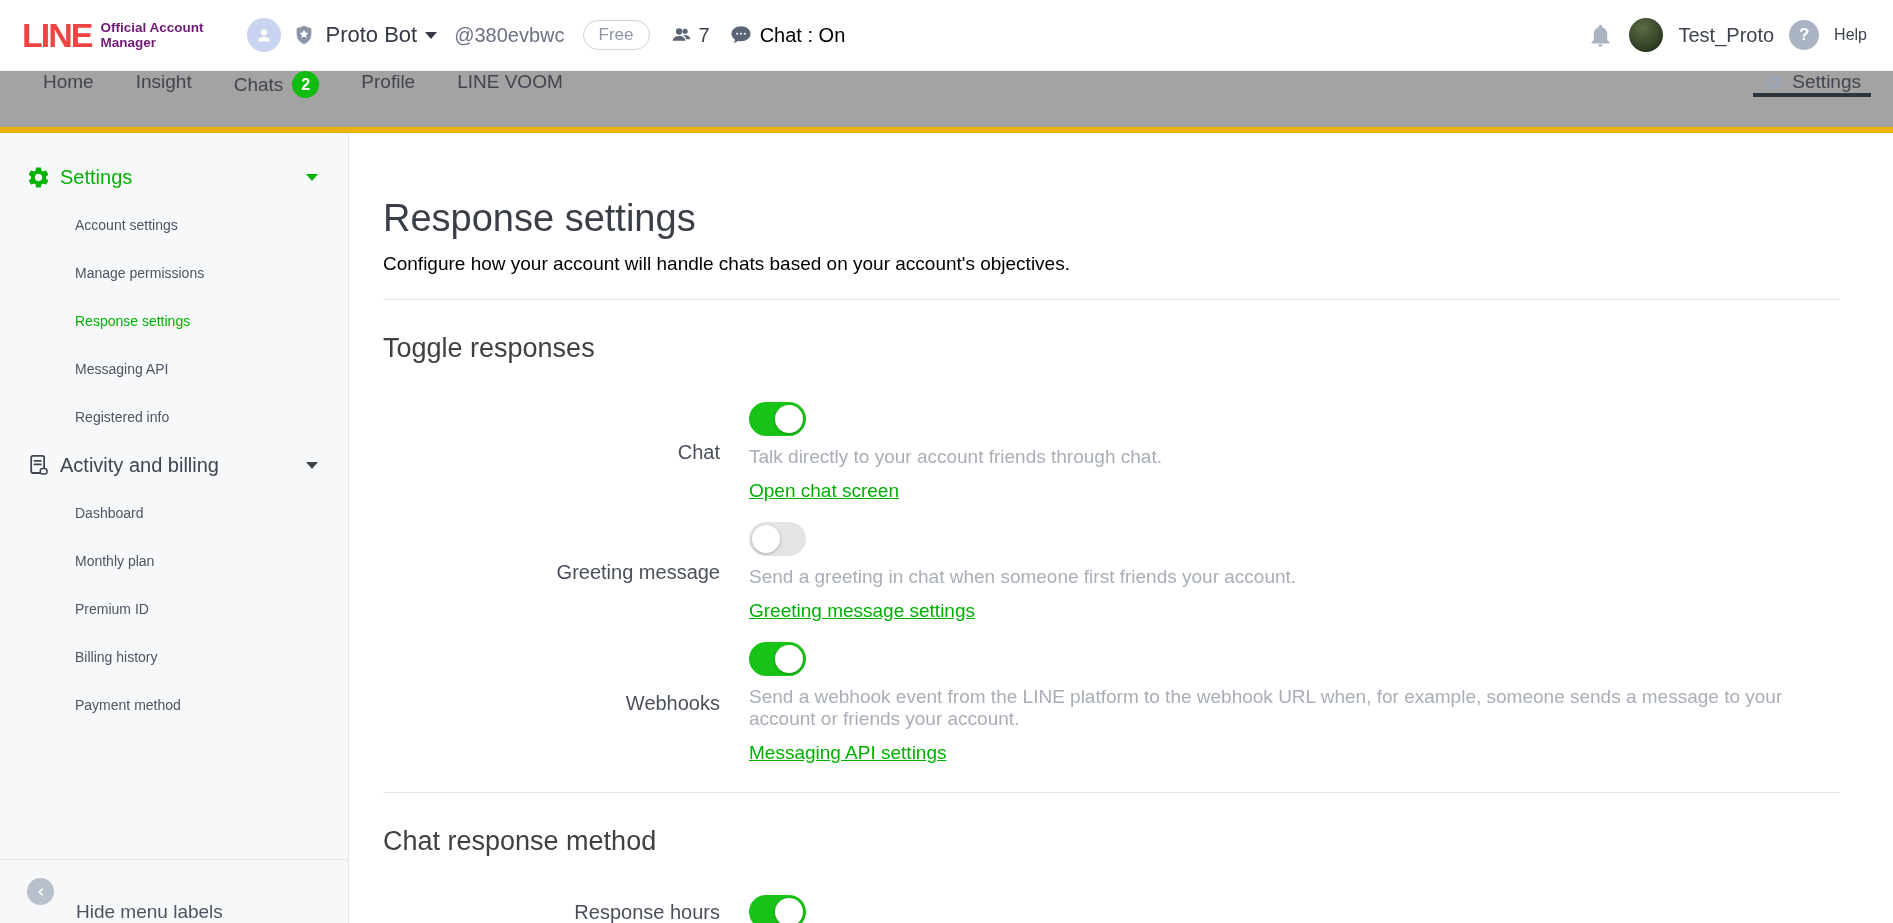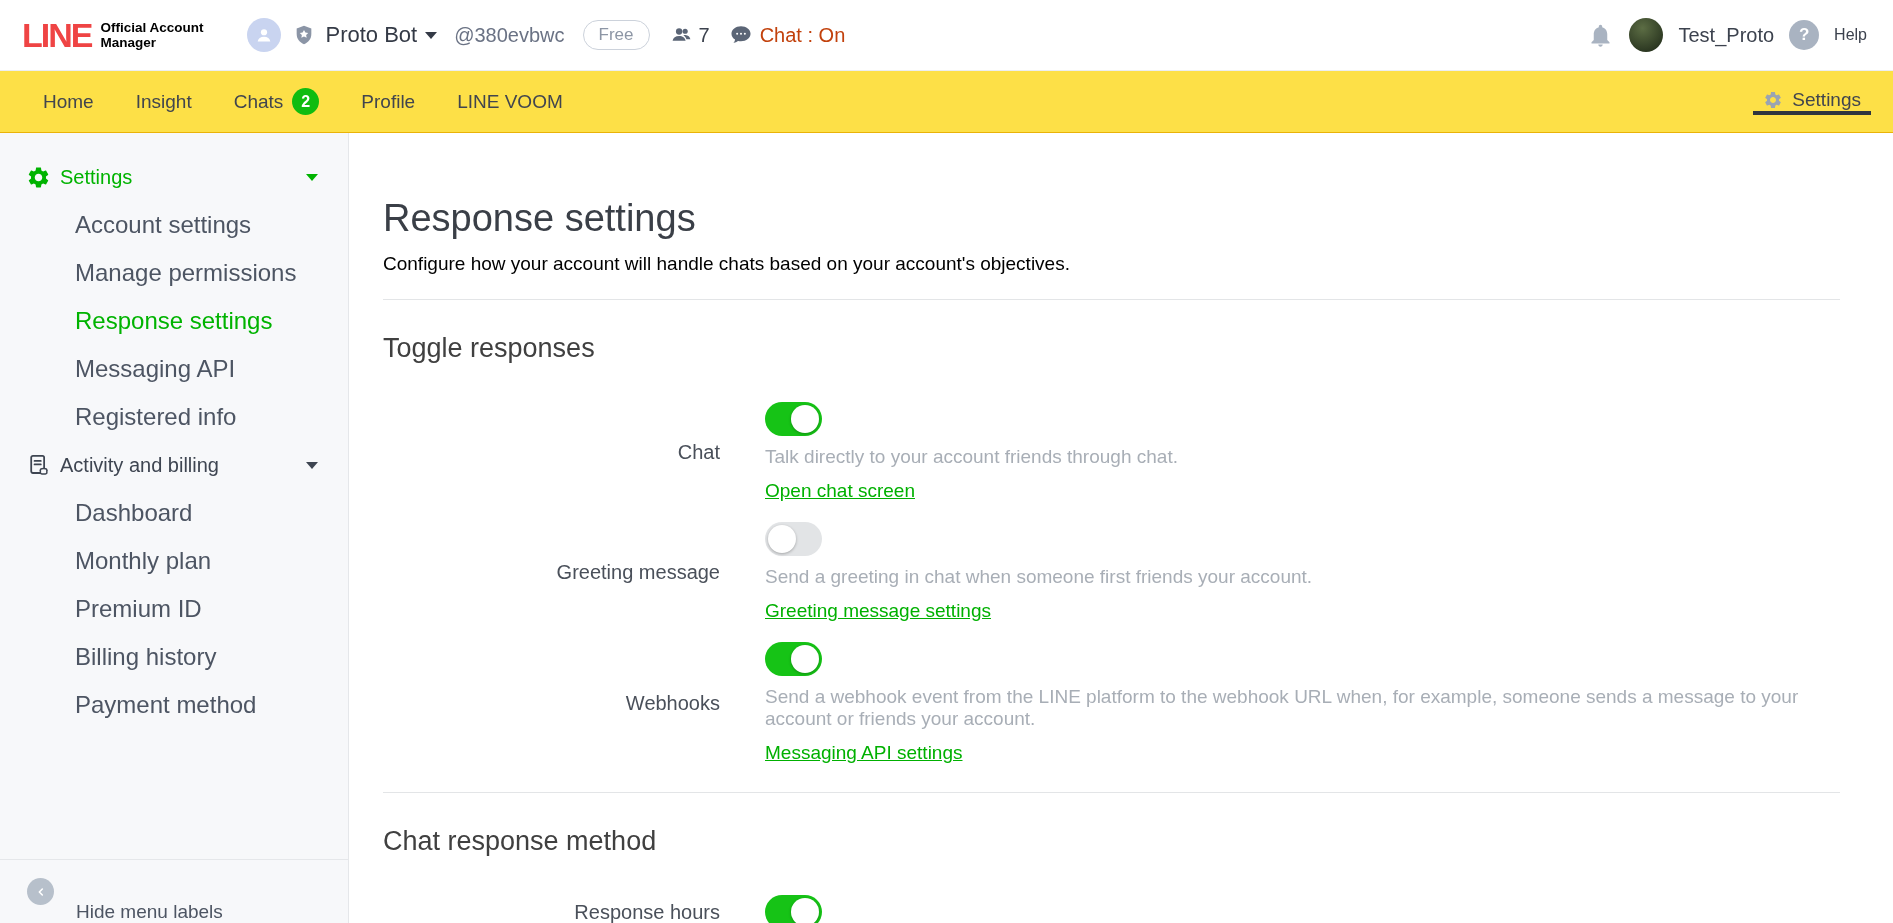--- a/index.html
+++ b/index.html
@@ -7,71 +7,71 @@
   body {
     font-family: "Liberation Sans", "DejaVu Sans", sans-serif;
     background:#fff; color:#3c424e;
   }
   svg { display:block; }
 
   
   .topbar{height:71px; display:flex; align-items:center; border-bottom:1px solid #eceef0; background:#fff;}
   .logo{display:flex; align-items:center; gap:9px; margin-left:22px; cursor:pointer;}
   .logo-line{font-size:34px; font-weight:800; letter-spacing:-2px; color:#ef4444;}
-  .logo-sub{font-size:13.5px; font-weight:700; line-height:1.12; color:#000000;}
+  .logo-sub{font-size:13.5px; font-weight:700; line-height:1.12; color:#701a75;}
   .acct{display:flex; align-items:center; margin-left:44px;}
   .acct-avatar{width:34px; height:34px; border-radius:50%; background:#c9d4f0; display:flex; align-items:center; justify-content:center;}
   .shield{margin-left:12px;}
   .acct-name{font-size:22px; color:#343a46; margin-left:10px; cursor:pointer; display:flex; align-items:center;}
   .caret-down{width:0; height:0; border-left:6px solid transparent; border-right:6px solid transparent; border-top:7px solid #343a46; margin-left:8px;}
   .acct-id{font-size:20px; color:#6a7284; margin-left:17px;}
   .pill{border:1.5px solid #ccd2db; border-radius:999px; padding:4px 15px; font-size:17px; color:#8d96a5; margin-left:18px;}
   .friends{display:flex; align-items:center; gap:6px; margin-left:20px; font-size:20px; color:#3c424e;}
-  .chatstat{display:flex; align-items:center; gap:8px; margin-left:20px; font-size:20px; color:#c2410c;}
+  .chatstat{display:flex; align-items:center; gap:8px; margin-left:20px; font-size:20px; color:#000000;}
   .topbar-right{margin-left:auto; display:flex; align-items:center; gap:15px; margin-right:26px;}
   .user-avatar{width:34px; height:34px; border-radius:50%; background:radial-gradient(circle at 40% 30%, #5c6d44, #2b3721 75%); cursor:pointer;}
   .user-name{font-size:20px; color:#3c424e;}
   .help-circle{width:30px; height:30px; border-radius:50%; background:#a9b3c1; color:#fff; font-size:17px; font-weight:700; display:flex; align-items:center; justify-content:center; cursor:pointer;}
   .help-label{font-size:16px; color:#3c424e; cursor:pointer;}
 
   
-  .tabbar{height:62px; display:flex; align-items:center; padding:0 22px; border-bottom:1px solid #eab308; background:#fde047;}
+  .tabbar{height:62px; display:flex; align-items:flex-start; padding:0 22px; border-bottom:6px solid #eab308; background:#a3a3a3;}
   .tab{display:flex; align-items:center; padding:0 21px; font-size:19px; color:#41454e; cursor:pointer;}
   .tab-badge{background:#10bc10; color:#fff; border-radius:50%; width:27px; height:27px; display:flex; align-items:center; justify-content:center; font-size:16px; margin-left:9px; font-weight:700;}
   .tab-settings{margin-left:auto; display:flex; align-items:center; gap:9px; padding:0 10px; font-size:19px; color:#41454e; border-bottom:4px solid #2f353f; cursor:pointer;}
 
   
   .body-row{display:flex; height:790px;}
 
   
   .sidebar{width:349px; flex:none; background:#f7f8fa; border-right:1px solid #e5e7ea; position:relative; padding-top:20px;}
   .side-section{display:flex; align-items:center; height:48px; padding:0 30px 0 26px; cursor:pointer;}
   .side-section .s-icon{width:25px; height:25px; margin-right:9px; flex:none;}
   .side-section .s-label{font-size:20px;}
   .side-section.green{color:#00b300;}
   .side-section.dark{color:#3e4551;}
   .s-caret{margin-left:auto; width:0; height:0; border-left:6px solid transparent; border-right:6px solid transparent; border-top:7px solid currentColor;}
-  .side-item{height:48px; display:flex; align-items:center; padding-left:75px; font-size:24px; color:#4d5563; cursor:pointer;}
+  .side-item{height:48px; display:flex; align-items:center; padding-left:75px; font-size:14px; color:#4d5563; cursor:pointer;}
   .side-item.active{color:#00b300;}
   .side-footer{position:absolute; left:0; right:0; bottom:0; height:64px; border-top:1px solid #e5e7ea; display:flex; align-items:center; padding-left:27px; gap:22px; cursor:pointer;}
   .collapse-circle{width:27px; height:27px; border-radius:50%; background:#b7c0cb; display:flex; align-items:center; justify-content:center; flex:none;}
   .side-footer .f-label{font-size:19px; color:#4d5563;margin-top:40px;}
 
   
   .content{flex:1; padding:64px 53px 0 34px; overflow:hidden;}
   .page-title{font-size:38px; font-weight:400; color:#3a3f47; line-height:1.15;}
   .page-subtitle{font-size:19px; color:#000000; margin-top:12px;}
   .divider{border:none; border-top:1px solid #e3e5e7; margin:24px 0 0;}
   .divider.mid{margin-top:28px;}
   .section{margin-top:32px;}
   .section-heading{font-size:27px; font-weight:400; color:#404040; line-height:1.2;}
   .rows{margin-top:38px;}
   .setting-row{display:flex; margin-bottom:20px;align-items:center;}
   .row-label{width:366px; min-width:366px; text-align:right; padding-right:29px; font-size:20px; color:#4a505a; line-height:34px;}
-  .row-content{flex:1;margin-left:16px;}
+  .row-content{flex:1;}
   .toggle{width:57px; height:34px; border-radius:17px; background:#e2e4e6; position:relative; cursor:pointer;}
   .toggle[data-state="on"]{background:#16c316;}
   .toggle .knob{position:absolute; top:3px; left:3px; width:28px; height:28px; border-radius:50%; background:#fff; box-shadow:0 1px 3px rgba(0,0,0,.28);}
   .toggle[data-state="on"] .knob{left:auto; right:3px;}
   .row-desc{margin-top:10px; font-size:19px; color:#a8aeb6;}
   .row-link{display:inline-block; margin-top:12px; font-size:19px; color:#00b000; text-decoration:underline; cursor:pointer;}
 </style>
 </head>
 <body>
 

